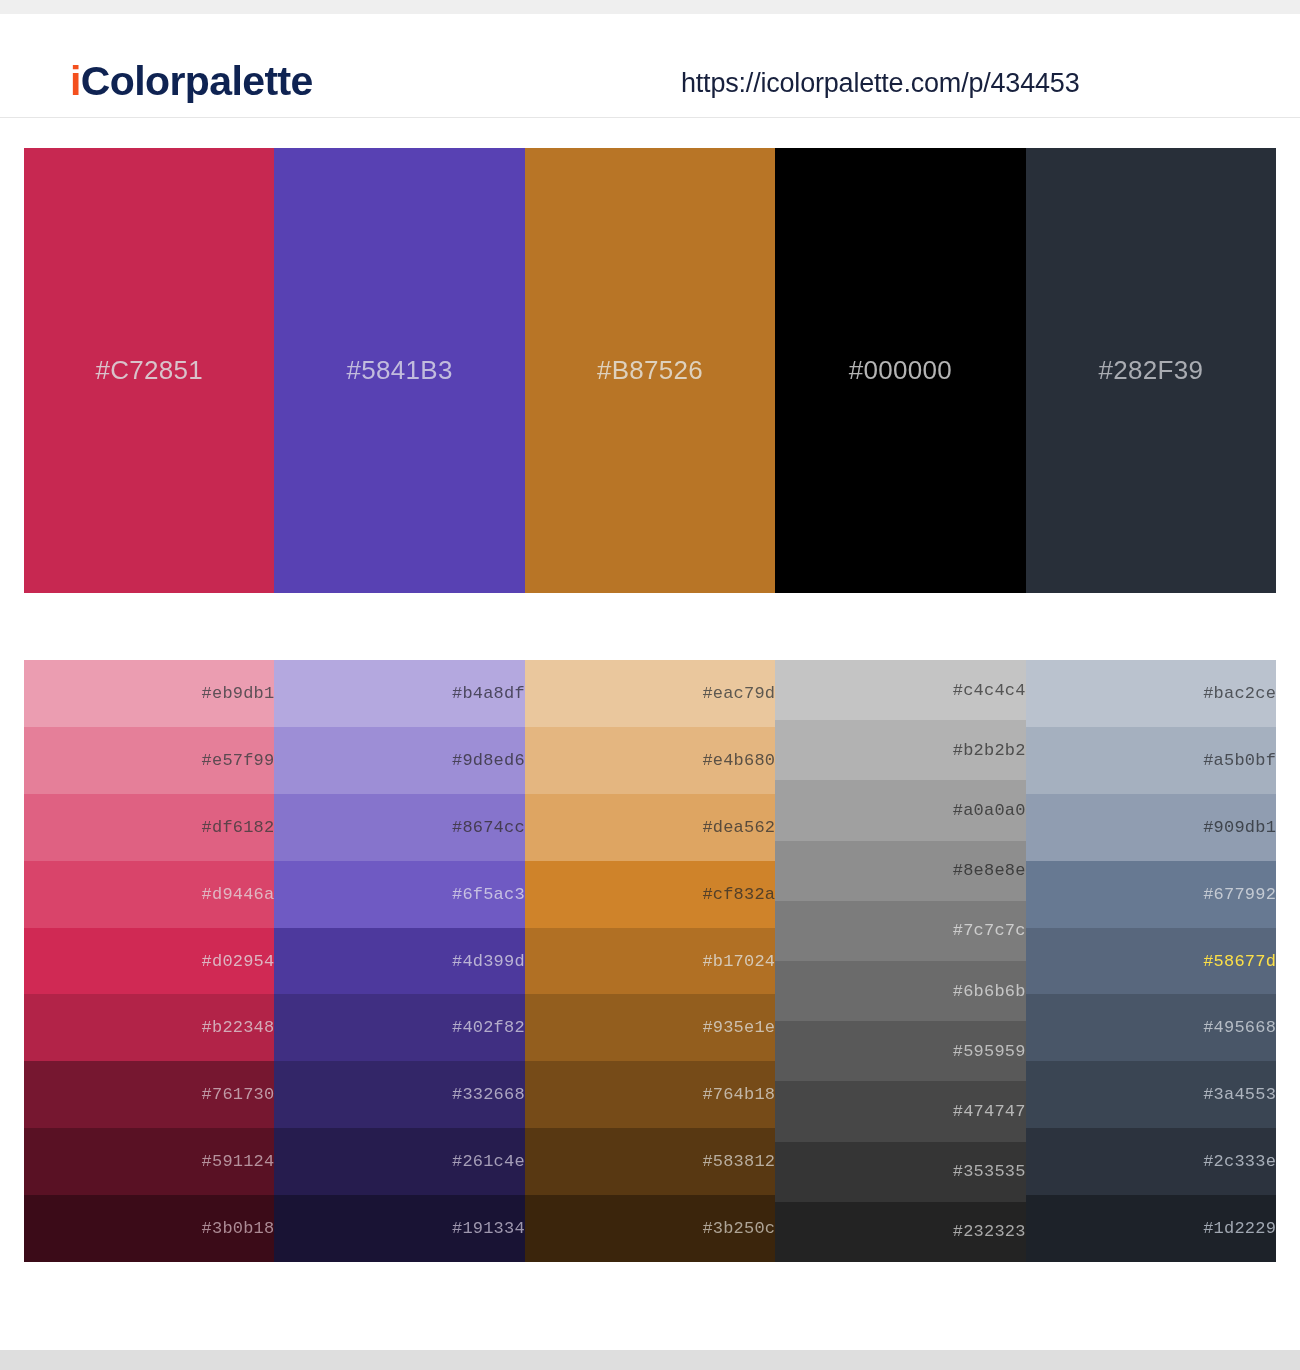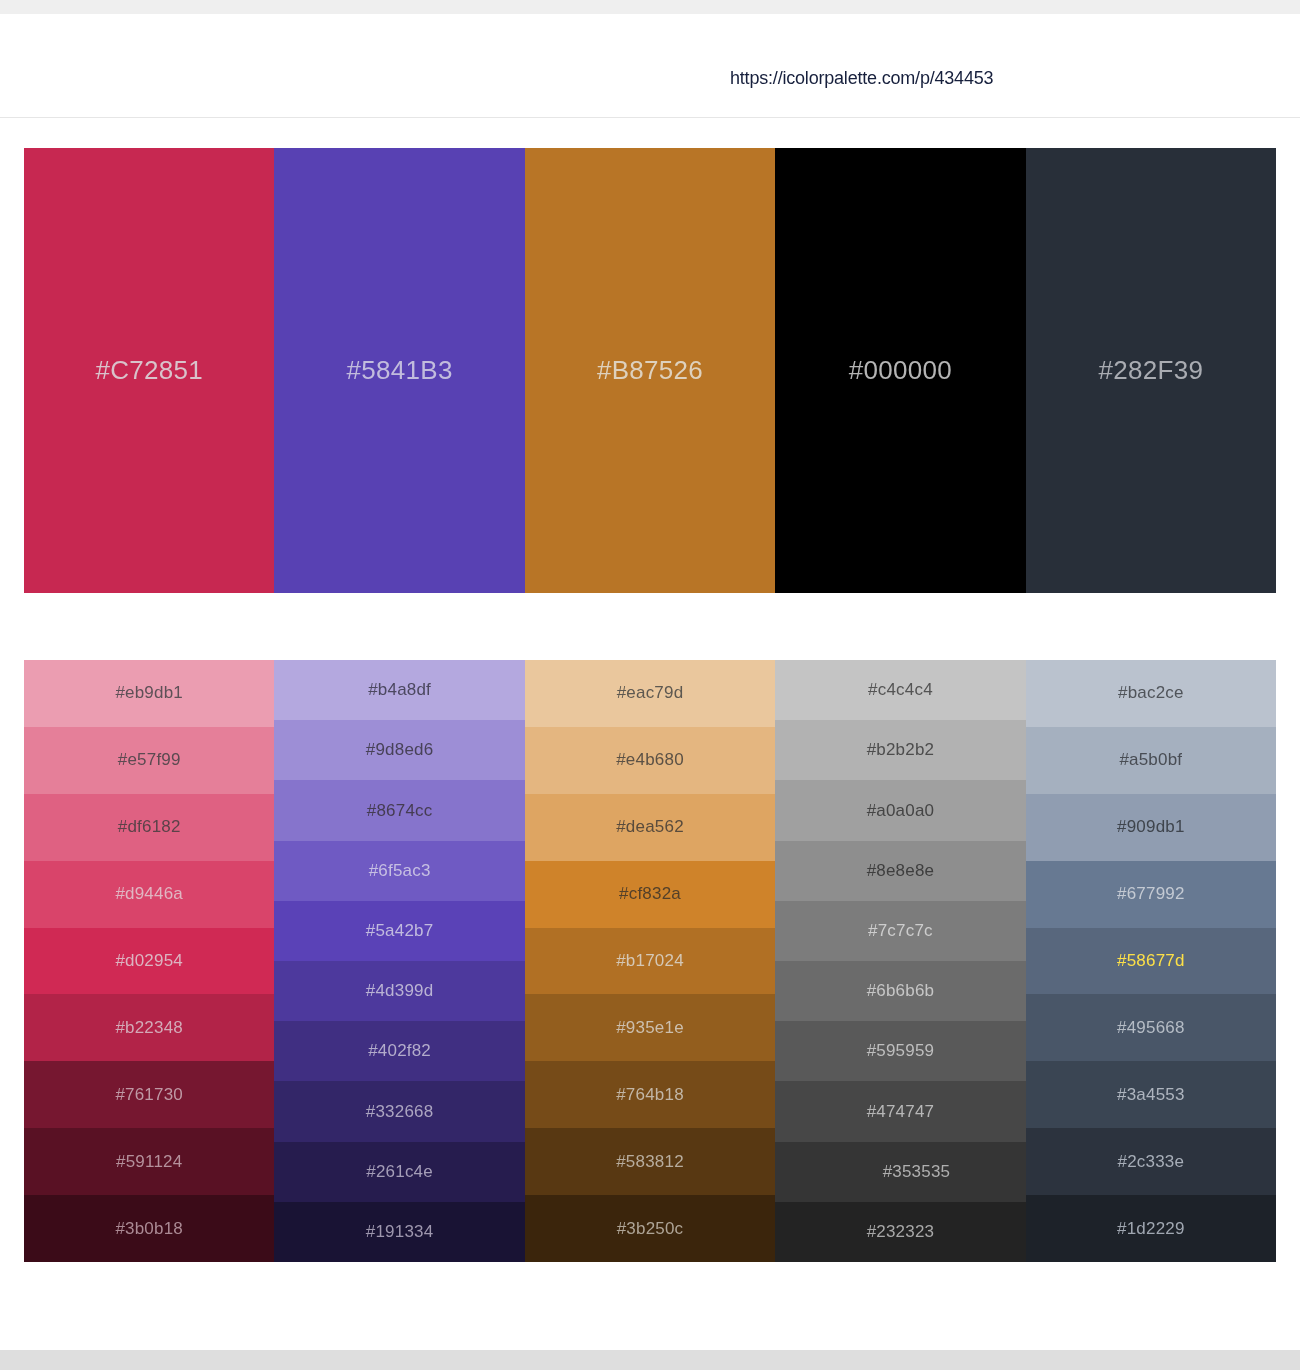--- a/index.html
+++ b/index.html
@@ -38,22 +38,22 @@
     left: 70px; top: 44px;
     font-size: 41px;
     font-weight: bold;
     letter-spacing: -0.6px;
     white-space: nowrap;
   }
   .logo .i { color: #f4501e; }
   .logo .rest { color: #0f2352; }
   .url {
     position: absolute;
-    left: 730px; top: 54px;
-    font-size: 18px;
+    left: 681px; top: 54px;
+    font-size: 27px;
     color: #17203d;
     white-space: nowrap;
     letter-spacing: -0.2px;
   }
 
   
   .palette-band {
     position: absolute;
     left: 24px; top: 148px;
     width: 1252px; height: 445px;
@@ -79,21 +79,22 @@
   }
   .shade-col {
     flex: 1 1 0;
     display: flex;
     flex-direction: column;
   }
   .shade-cell {
     flex: 1 1 0;
     display: flex;
     align-items: center;
-    justify-content: center;
+    justify-content: flex-end;
+    font-family: Liberation Mono, monospace;
   }
   .shade-cell .hex {
     font-size: 17px;
     letter-spacing: 0.2px;
   }
 
   
   .footer-strip {
     position: absolute;
     left: 0; top: 1350px;
@@ -102,20 +103,23 @@
   }
 </style>
 </head>
 <body>
 
 <div id="page">
 
   <div class="top-strip"></div>
 
   <div class="header">
+    <div class="logo">
+      <span class="i">i</span><span class="rest">Colorpalette</span>
+    </div>
     <div class="url">https://icolorpalette.com/p/434453</div>
   </div>
 
   <div class="palette-band">
     <div class="palette-swatch" style="background-color: rgb(199, 40, 81);">
       <span class="hex" style="color: rgb(217, 195, 203); text-align: right;">#C72851</span>
     </div>
     <div class="palette-swatch" style="background-color: rgb(88, 65, 179);">
       <span class="hex" style="color: rgb(194, 188, 221);">#5841B3</span>
     </div>
@@ -166,23 +170,20 @@
         </div>
         <div class="shade-cell" style="background-color: rgb(157, 142, 214);">
           <span class="hex" style="color: rgb(72, 66, 88);">#9d8ed6</span>
         </div>
         <div class="shade-cell" style="background-color: rgb(134, 116, 204);">
           <span class="hex" style="color: rgb(69, 60, 82);">#8674cc</span>
         </div>
         <div class="shade-cell" style="background-color: rgb(111, 90, 195);">
           <span class="hex" style="color: rgb(198, 191, 226);">#6f5ac3</span>
         </div>
-        <div class="shade-cell" style="background-color: rgb(90, 66, 183);">
-          <span class="hex" style="color: rgb(193, 186, 222);">#5a42b7</span>
-        </div>
         <div class="shade-cell" style="background-color: rgb(77, 57, 157);">
           <span class="hex" style="color: rgb(186, 179, 212);">#4d399d</span>
         </div>
         <div class="shade-cell" style="background-color: rgb(64, 47, 130);">
           <span class="hex" style="color: rgb(179, 172, 203);">#402f82</span>
         </div>
         <div class="shade-cell" style="background-color: rgb(51, 38, 104);">
           <span class="hex" style="color: rgb(172, 165, 193);">#332668</span>
         </div>
         <div class="shade-cell" style="background-color: rgb(38, 28, 78);">

